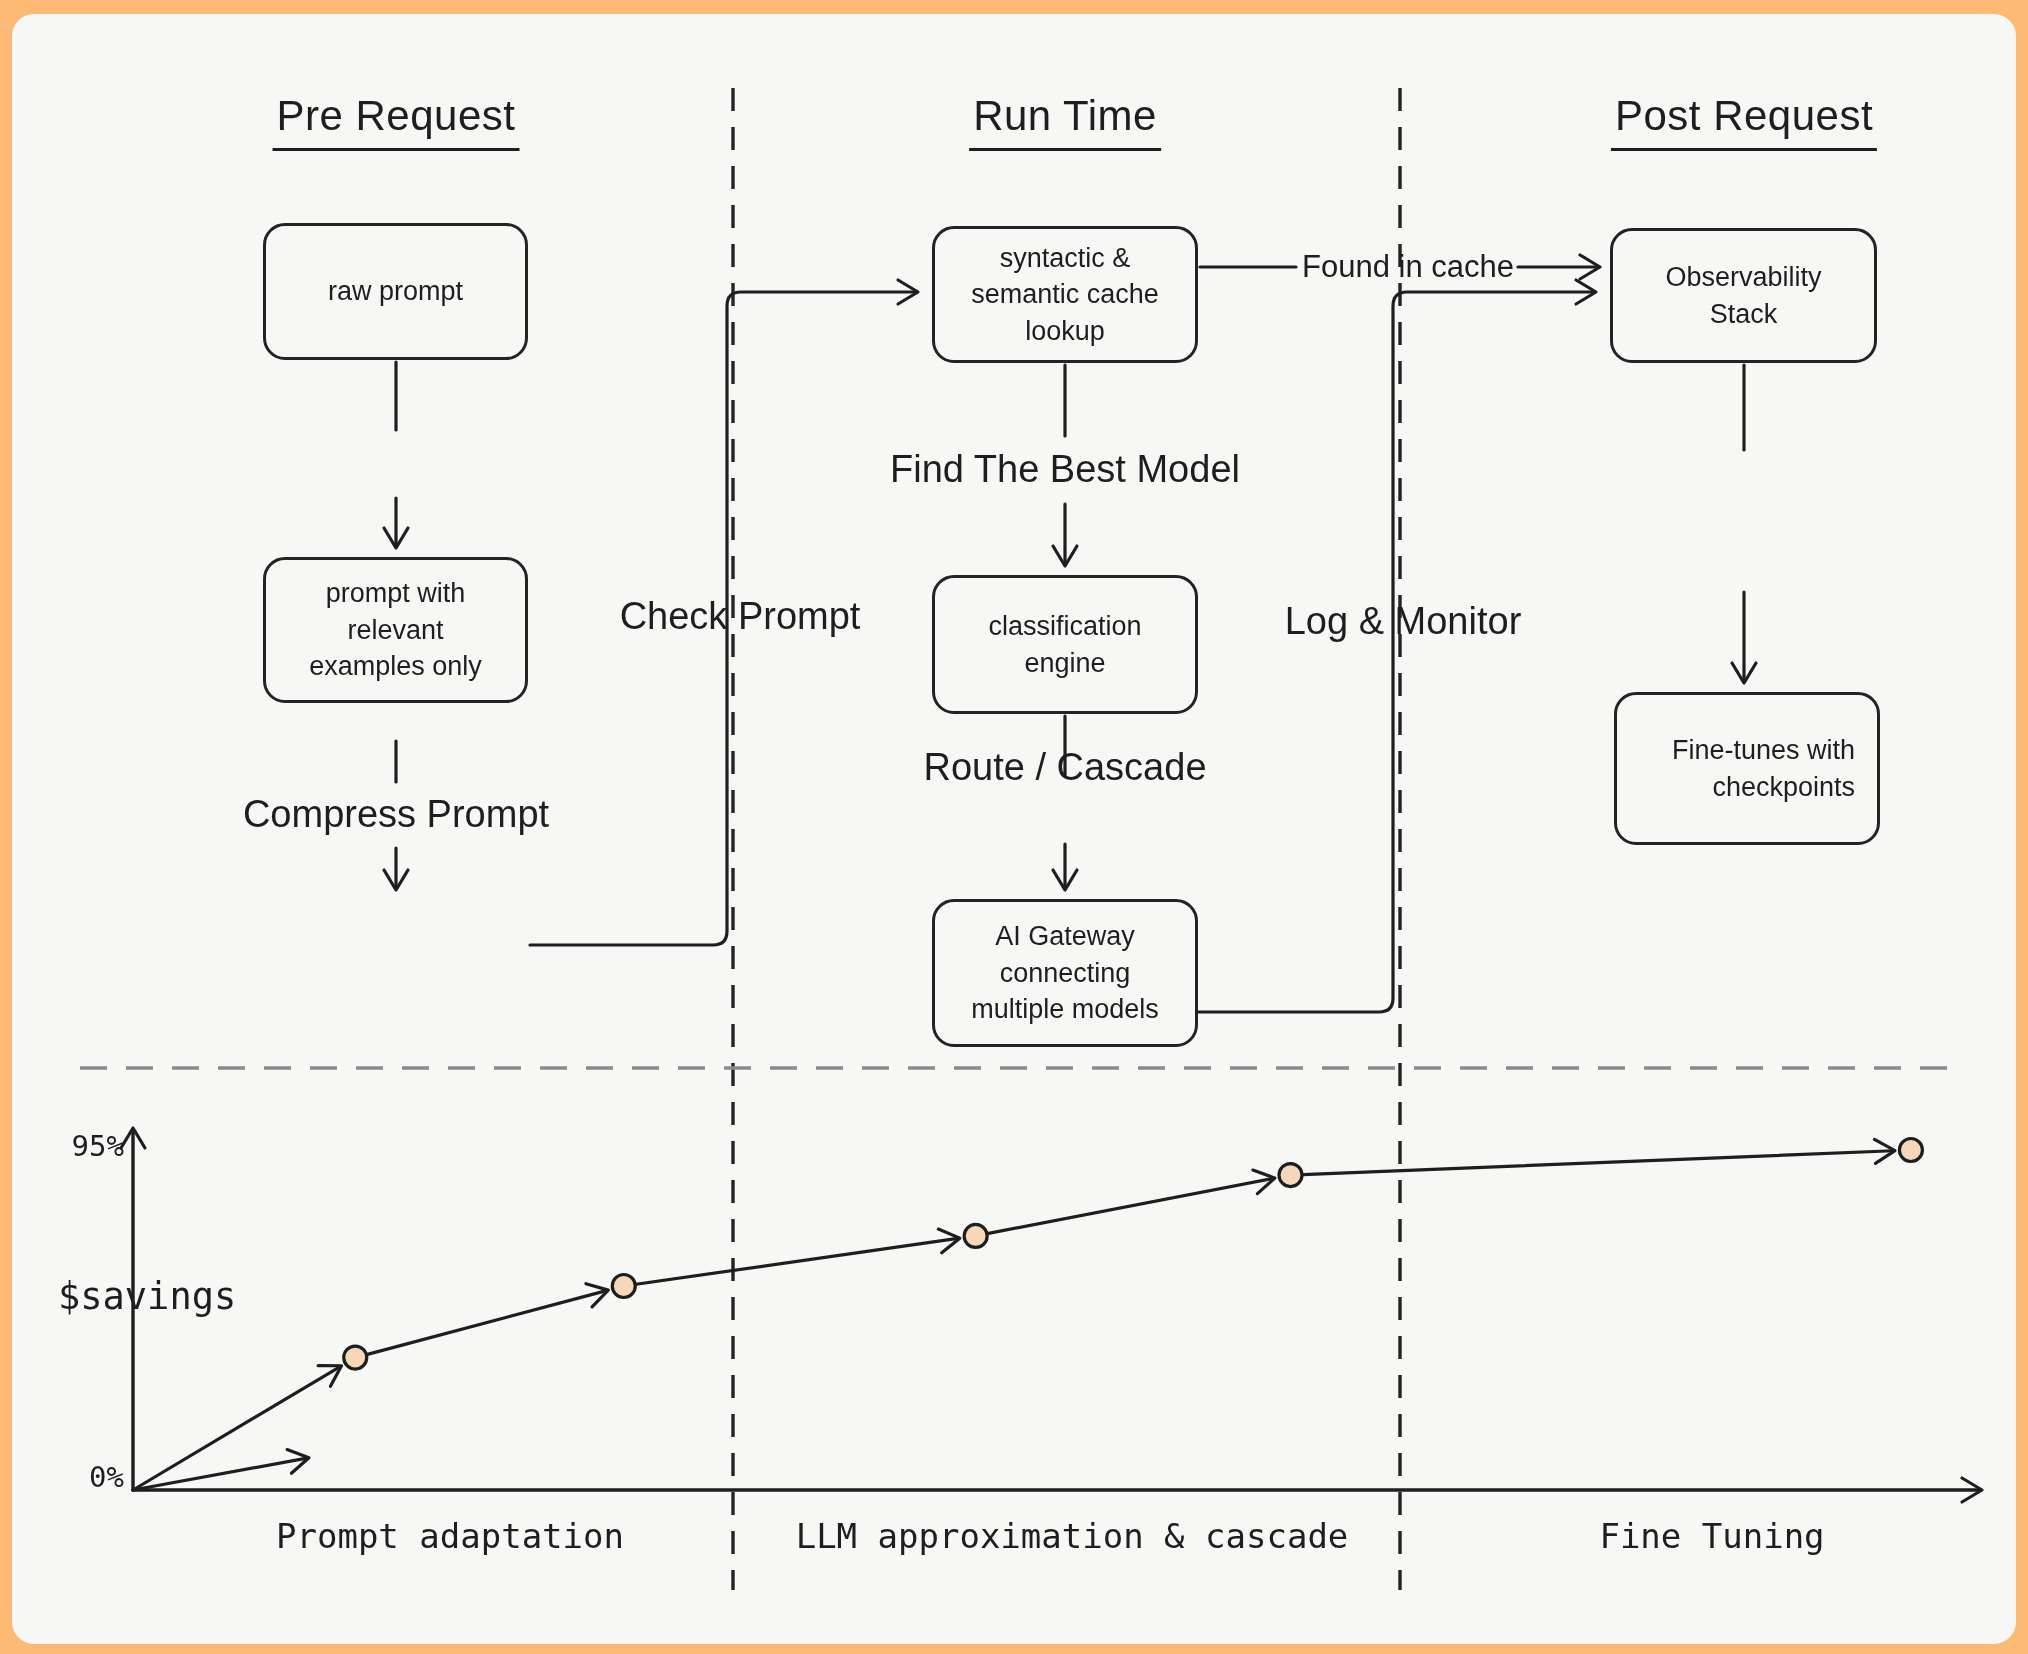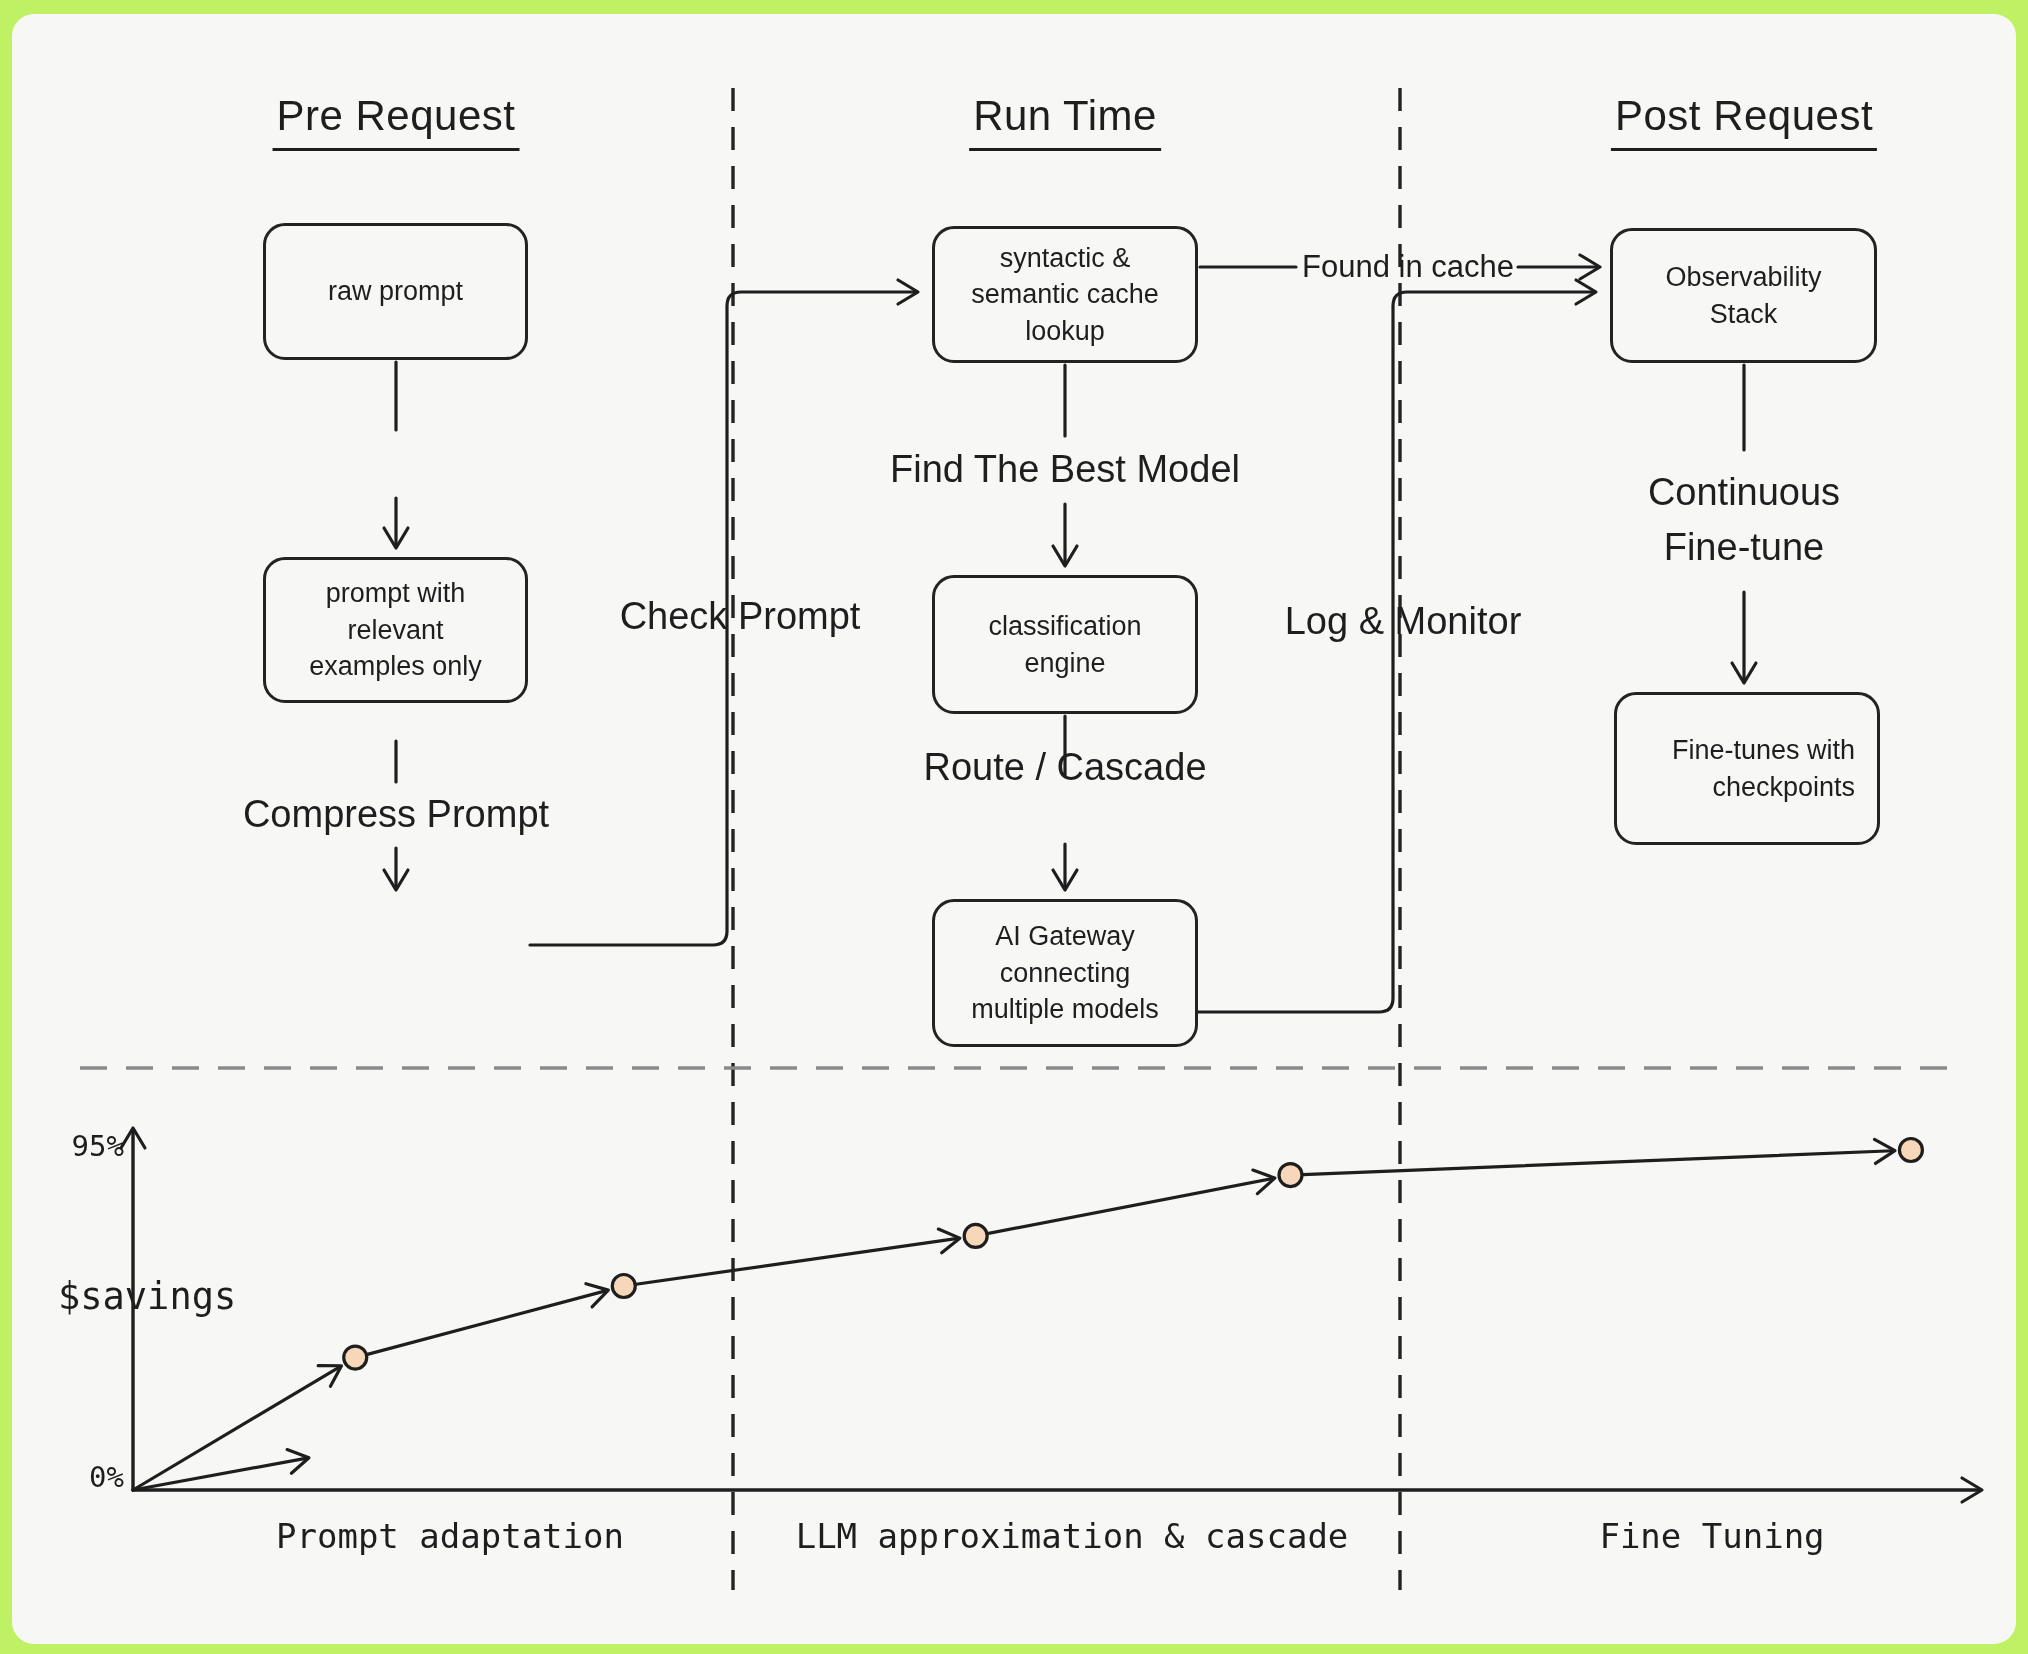--- a/index.html
+++ b/index.html
@@ -1,19 +1,19 @@
 <!DOCTYPE html>
 <html><head>
 <meta charset="utf-8">
 <style>
   html,body{margin:0;padding:0;background:#ffffff;}
   #stage{
     position:relative;
     width:2028px;height:1654px;
-    background:#bef264;
+    background:#fdba74;
     font-family:"Liberation Sans", sans-serif;
     color:#1e1e1e;
     overflow:hidden;
   }
   #canvas{
     position:absolute;left:12px;top:14px;right:12px;bottom:10px;
     background:#f7f7f6;
     border-radius:22px;
   }
   #wires{position:absolute;left:0;top:0;width:2028px;height:1654px;}
@@ -136,21 +136,20 @@
 
   <div class="abs node" style="left:1610px;top:228px;width:267px;height:135px;">Observability Stack</div>
   <div class="abs node" style="left:1614px;top:692px;width:266px;height:153px;text-align:right;">Fine-tunes with checkpoints</div>
 
   <div class="abs edge-label" style="left:396px;top:815px;">Compress Prompt</div>
   <div class="abs edge-label" style="left:740px;top:617px;">Check Prompt</div>
   <div class="abs edge-label" style="left:1065px;top:470px;">Find The Best Model</div>
   <div class="abs edge-label" style="left:1065px;top:768px;">Route / Cascade</div>
   <div class="abs edge-label small" style="left:1408px;top:267px;">Found in cache</div>
   <div class="abs edge-label" style="left:1403px;top:622px;">Log &amp; Monitor</div>
-  <div class="abs edge-label wrap" style="left:1744px;top:520px;">Continuous Fine-tune</div>
 
   <div class="abs mono ytick" style="left:40px;top:1146px;">95%</div>
   <div class="abs mono ytick" style="left:40px;top:1477px;">0%</div>
   <div class="abs mono ylabel" style="left:58px;top:1296px;">$savings</div>
 
   <div class="abs mono xlabel" style="left:1072px;top:1516px;">LLM approximation &amp; cascade</div>
   <div class="abs mono xlabel" style="left:450px;top:1516px;">Prompt adaptation</div>
   <div class="abs mono xlabel" style="left:1712px;top:1516px;">Fine Tuning</div>
 </div>
 

